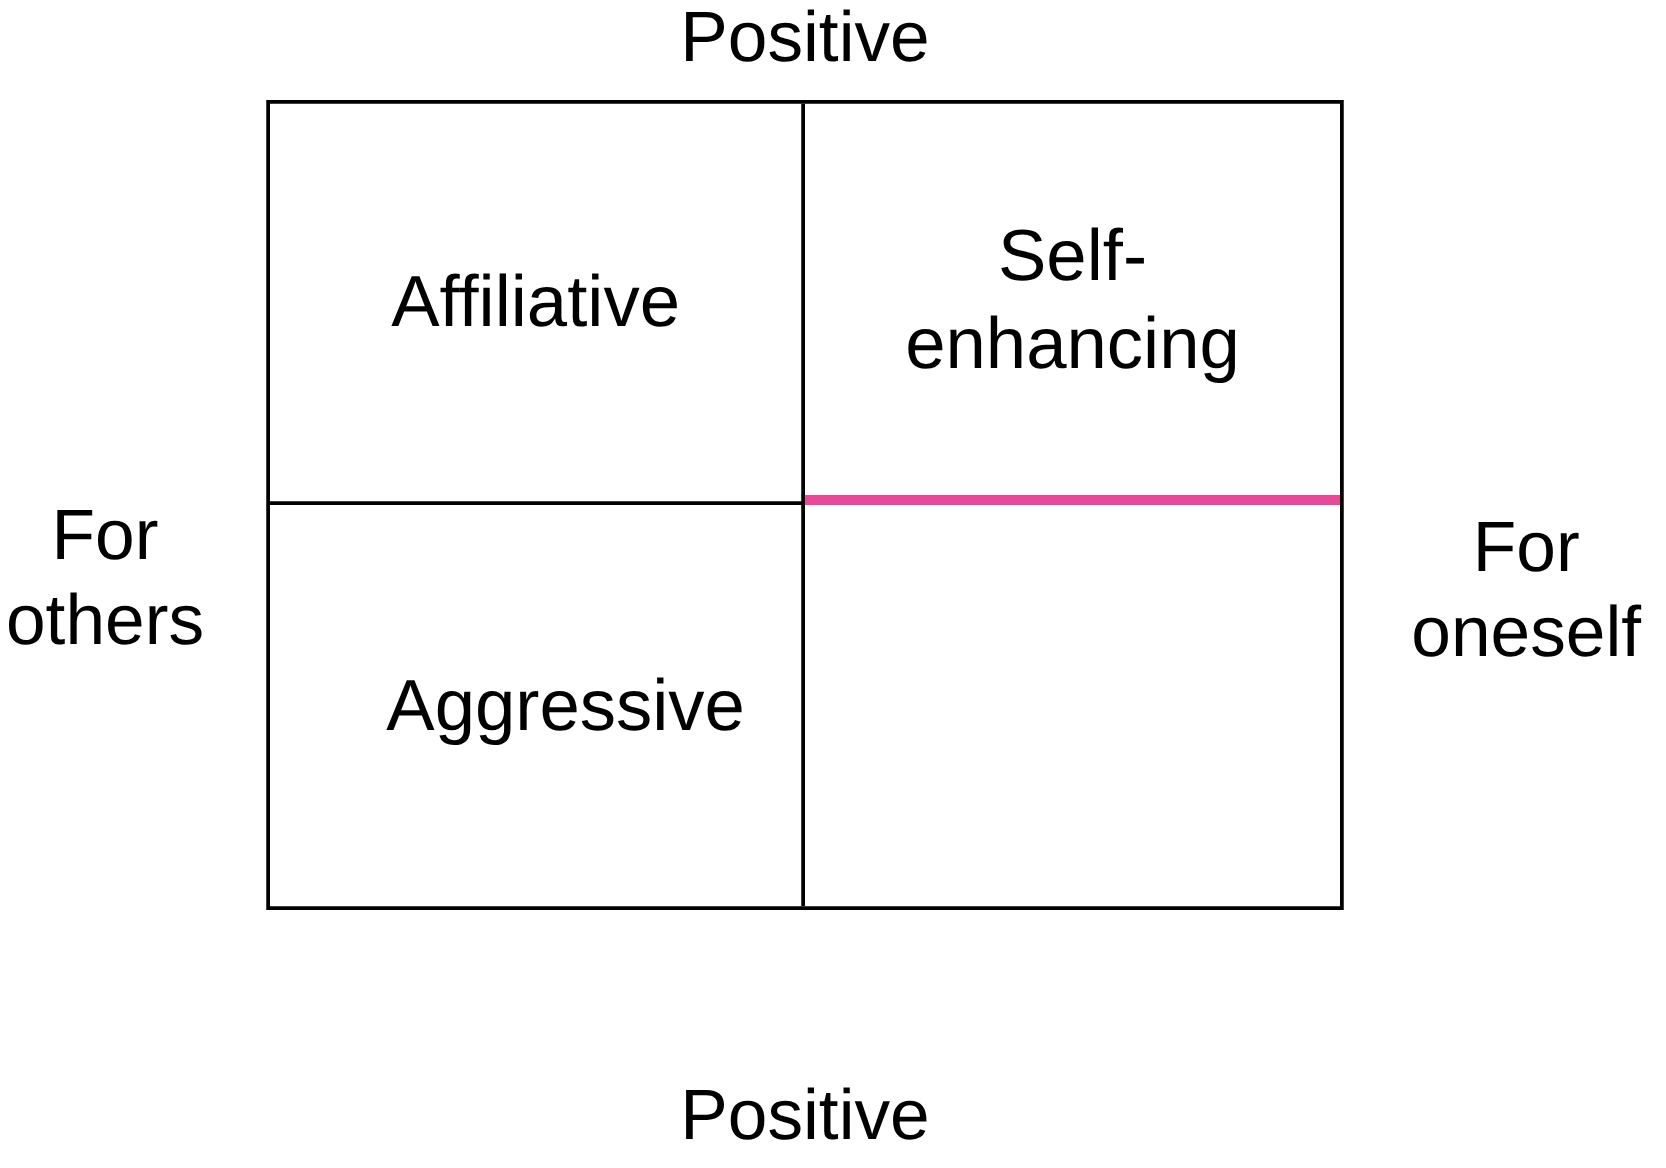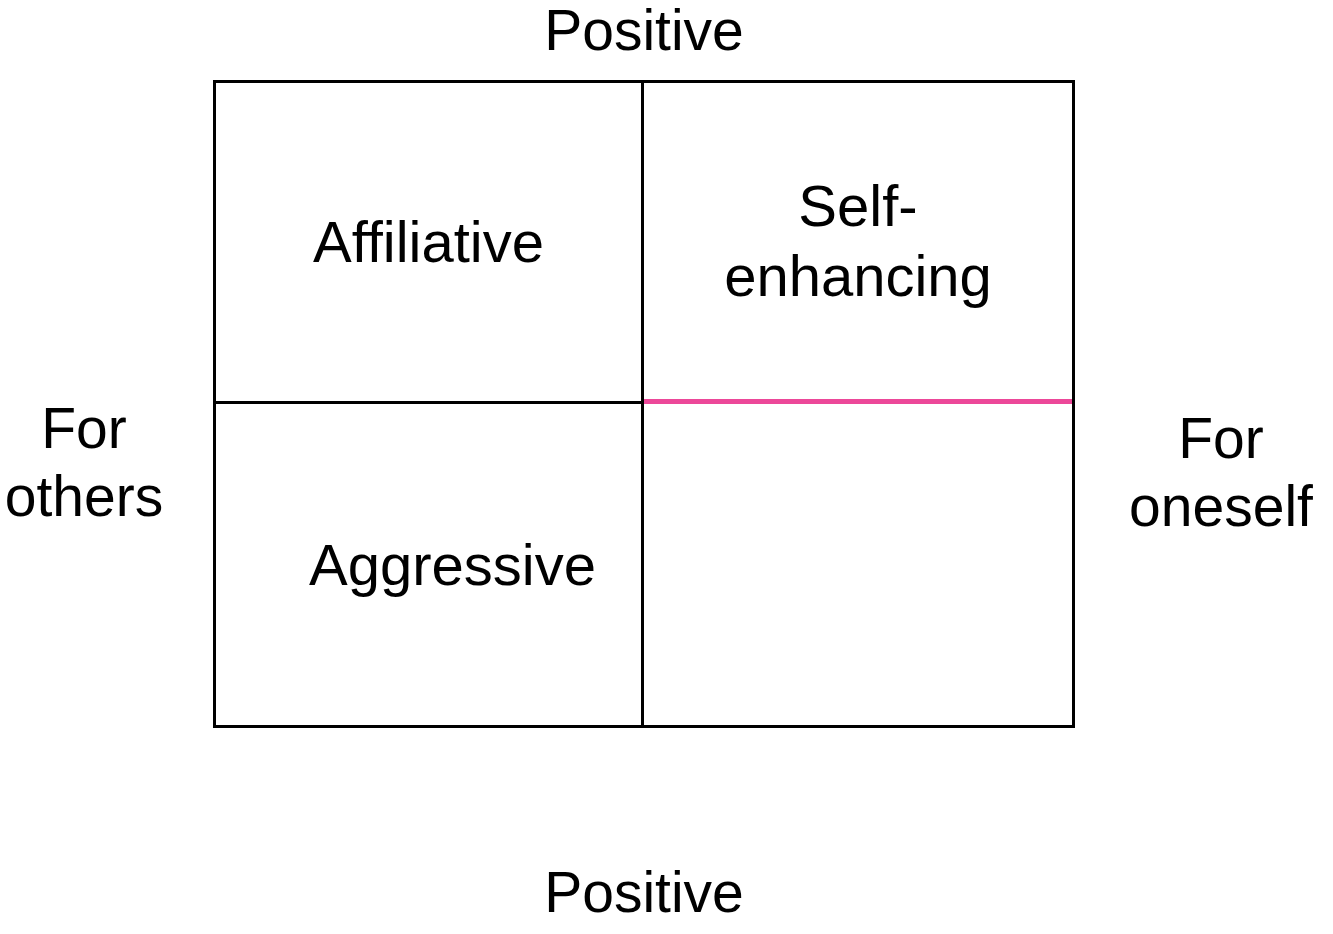--- a/index.html
+++ b/index.html
@@ -42,21 +42,21 @@
     grid-template-rows: 1fr 1fr;
     background: #ffffff;
   }
   .cell {
     display: flex;
     align-items: center;
     justify-content: center;
     box-sizing: border-box;
   }
   .cell.tl { border-right: 3px solid #000000; border-bottom: 3px solid #000000; }
-  .cell.tr { border-bottom: 5px solid #ec4899; align-items: center; }
+  .cell.tr { border-bottom: 8px solid #ec4899; align-items: center; }
   .cell.bl { border-right: 3px solid #000000; margin-left: 48px; }
 
   .qlabel {
     font-size: 58px;
     line-height: 1.2;
     text-align: center;
     white-space: pre-line;
     color: #000000;
   }
 </style>

